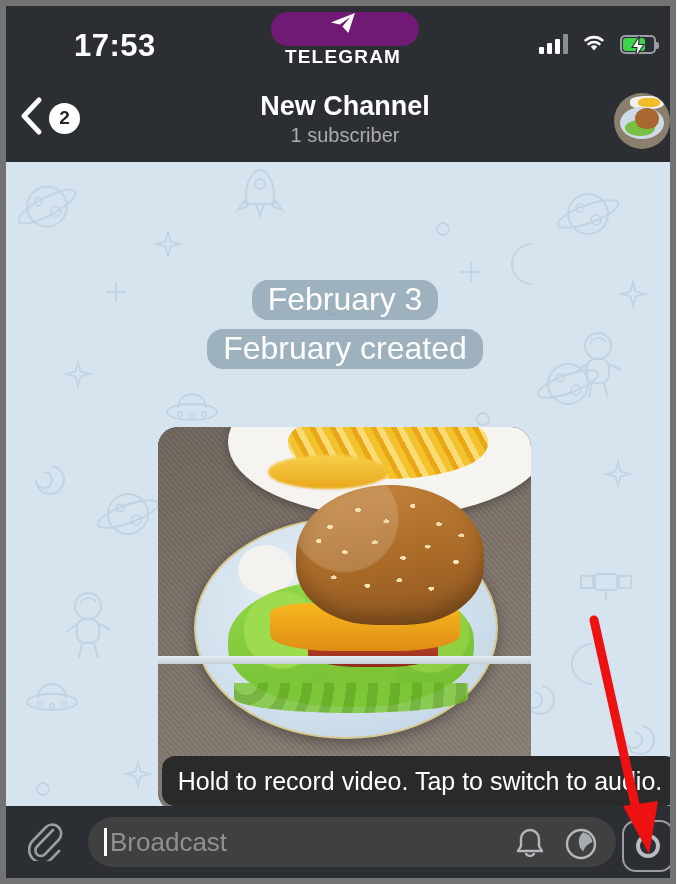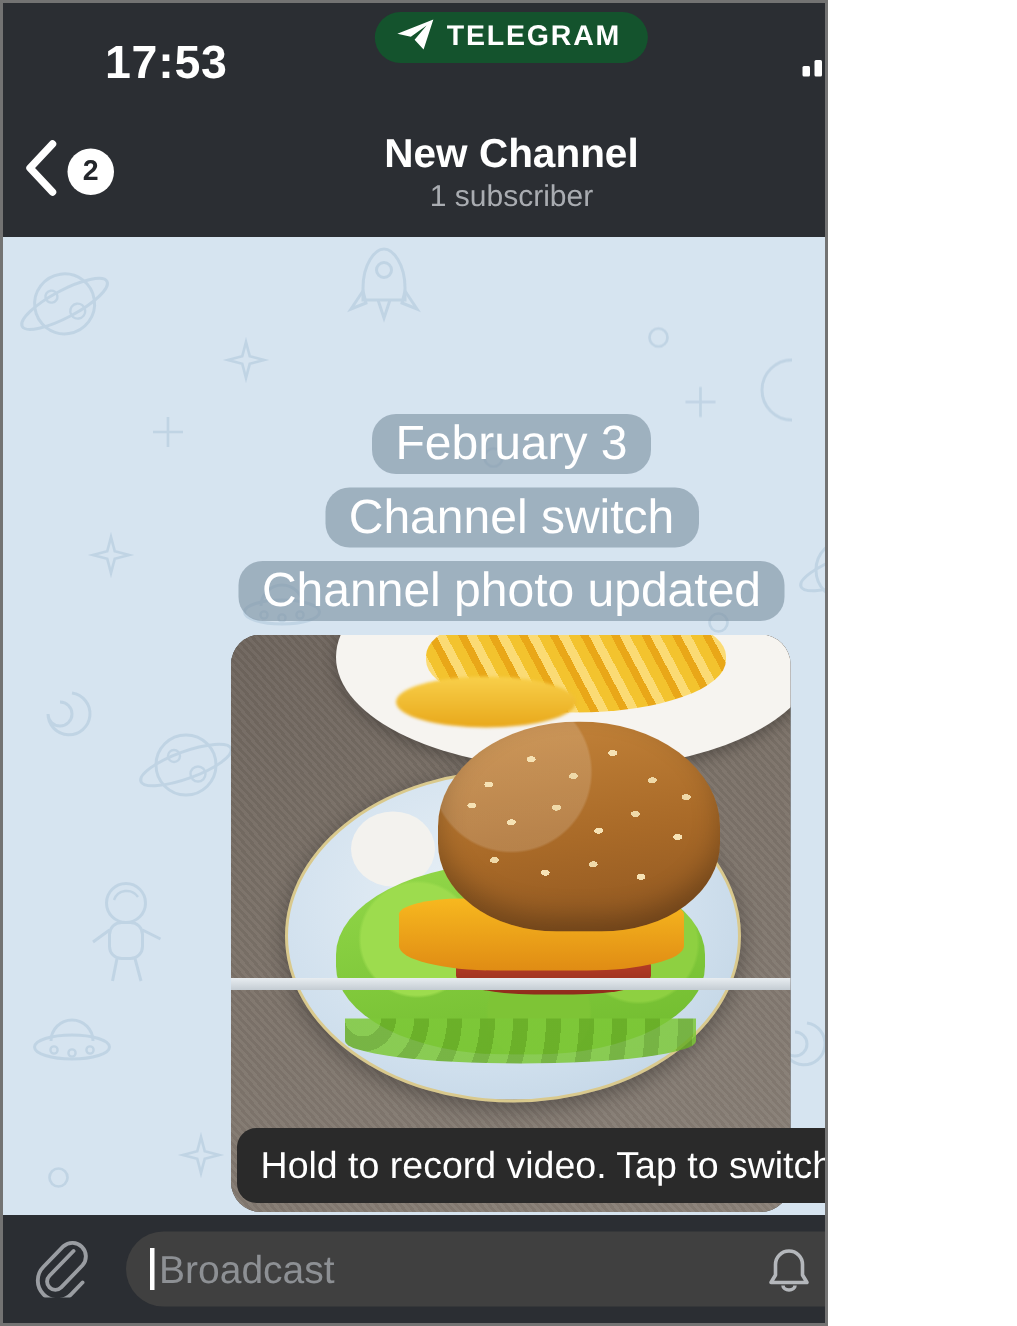--- a/index.html
+++ b/index.html
@@ -6,25 +6,25 @@
     margin: 0;
     padding: 0;
     background: #ffffff;
   }
   body {
     font-family: "Liberation Sans", sans-serif;
   }
 
   #screen {
     position: relative;
-    width: 552px;
+    width: 676px;
     height: 884px;
     overflow: hidden;
     background: #2b2e33;
-    border: 2px solid #737373;
+    border: 6px solid #737373;
     box-sizing: border-box;
   }
 
   
   .status-bar {
     position: absolute;
     top: 0; left: 0;
     width: 678px;
     height: 72px;
     background: #2b2e33;
@@ -40,27 +40,28 @@
     color: #ffffff;
     font-size: 31px;
     font-weight: bold;
     letter-spacing: 0.5px;
   }
   .telegram-pill {
     position: absolute;
     left: 50%;
     transform: translateX(-50%);
     top: 6px;
-    background: #14532d;
+    background: #701a75;
     border-radius: 20px;
     height: 34px;
     padding: 0 18px 0 14px;
     display: flex;
     align-items: center;
     gap: 8px;
+    flex-direction: column;
   }
   .telegram-pill .plane { display:block; }
   .telegram-pill .tg-label {
     color: #ffffff;
     font-size: 19px;
     font-weight: bold;
     letter-spacing: 1.2px;
   }
   .status-right {
     position: absolute;
@@ -622,22 +623,21 @@
         <use href="#planet" x="100" y="330"></use>
         <use href="#rocket" x="620" y="620"></use>
         <use href="#star4" x="540" y="600"></use>
         <use href="#spiral" x="510" y="520"></use>
         <use href="#smallcirc" x="320" y="140"></use>
       </g>
     </svg>
 
     <div class="pills">
       <div class="pill">February 3</div>
-      <div class="pill">Channel switch</div>
-      <div class="pill">Channel photo updated</div>
+      <div class="pill">February created</div>
     </div>
 
     <div class="photo-msg">
       <span class="ph-table"></span>
       <span class="ph-topplate"></span>
       <span class="ph-fries"></span>
       <span class="ph-fries2"></span>
       <span class="ph-botplate"></span>
       <span class="ph-sauce"></span>
       <span class="ph-lettuce"></span>

